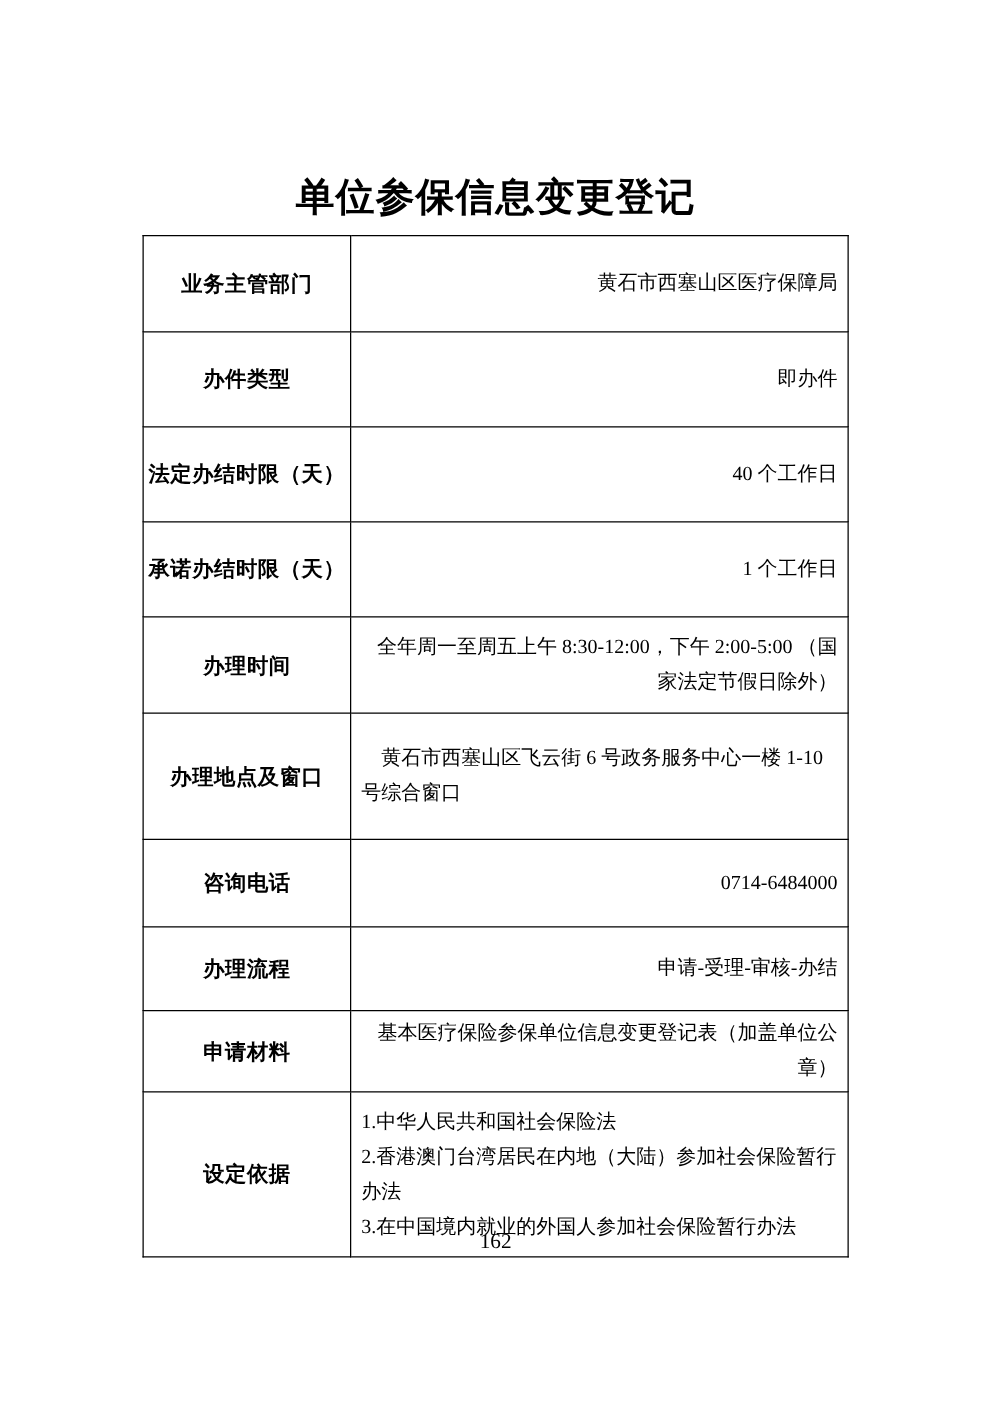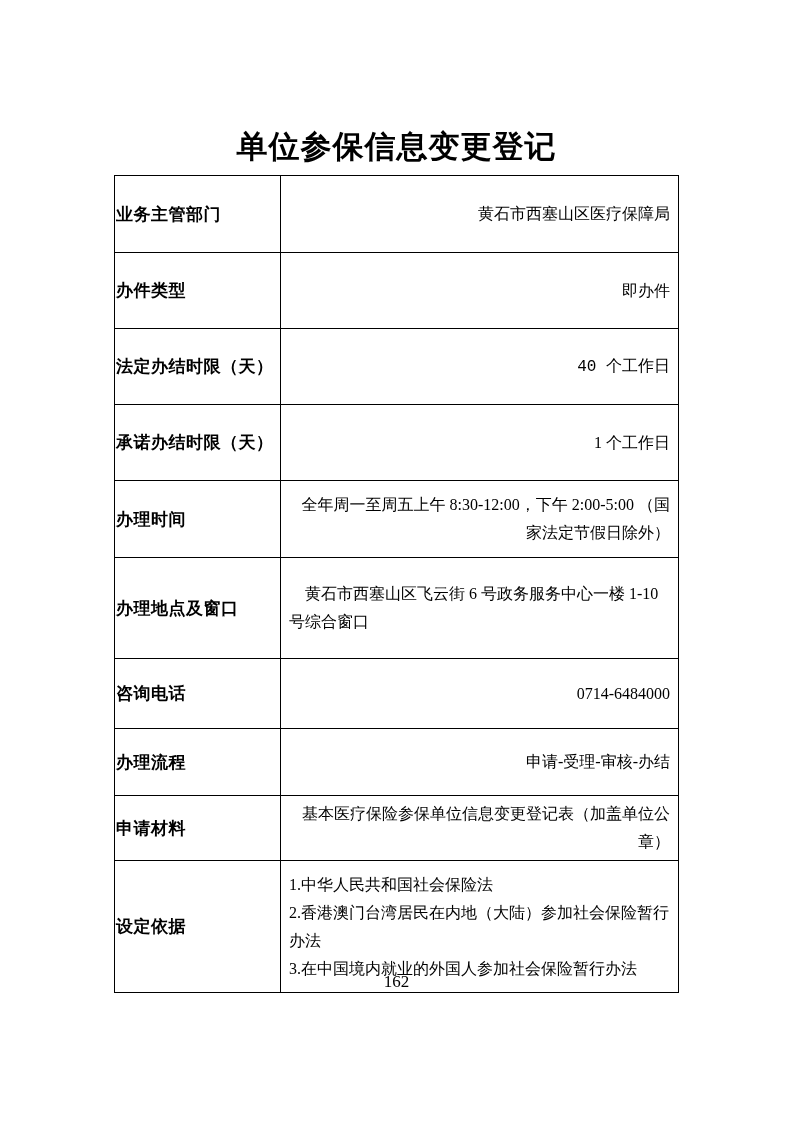--- a/index.html
+++ b/index.html
@@ -15,21 +15,21 @@
     font-family: "Liberation Serif", serif;
     color: #000000;
     overflow: hidden;
   }
   .page {
     width: 793px;
     height: 1122px;
     position: relative;
   }
   .doc-title {
-    margin: 0;
+    margin: 11px;
     padding-top: 128px;
     text-align: center;
     font-family: Liberation Serif, serif;
     font-weight: bold;
     font-size: 31px;
     line-height: 38px;
     letter-spacing: 1px;
   }
   table.info-table {
     border-collapse: collapse;
@@ -37,39 +37,40 @@
     width: 564px;
     margin: 9px auto 0 auto;
   }
   table.info-table td {
     border: 1px solid #000000;
     vertical-align: middle;
     overflow: hidden;
   }
   td.label-cell {
     width: 166px;
+    text-align: center;
     font-family: "Liberation Sans", sans-serif;
     font-weight: bold;
     font-size: 17px;
     letter-spacing: 0.5px;
   }
   td.value-cell {
     width: 398px;
     font-size: 16px;
     line-height: 28px;
     padding: 4px 8px;
   }
   td.value-cell.center { text-align: right; }
   td.value-cell.left   { text-align: left; }
   td.value-cell.indent { text-indent: 1em; margin-left: 43px; }
   td.value-cell.prelines { white-space: pre-line; }
   
   tr.r0 td { height: 77px; }
   tr.r1 td { height: 76px; }
-  tr.r2 td { height: 76px; font-family: Liberation Mono, monospace; }
+  tr.r2 td { height: 76px; }
   tr.r3 td { height: 76px; }
   tr.r4 td { height: 77px; }
   tr.r5 td { height: 101px; }
   tr.r6 td { height: 70px; }
   tr.r7 td { height: 67px; }
   tr.r8 td { height: 55px; }
   tr.r9 td { height: 132px; }
   .page-number {
     position: absolute;
     left: 0;

